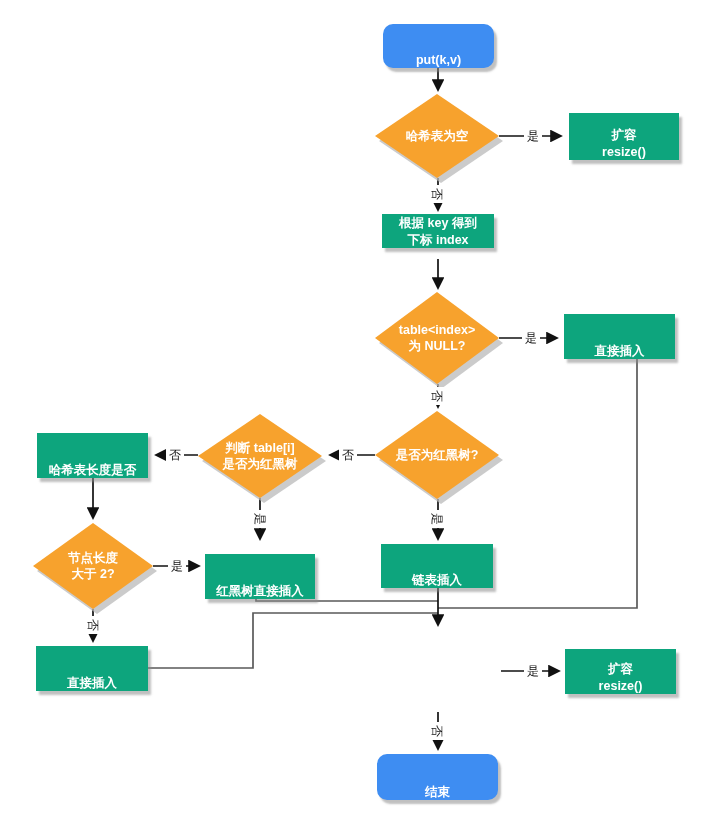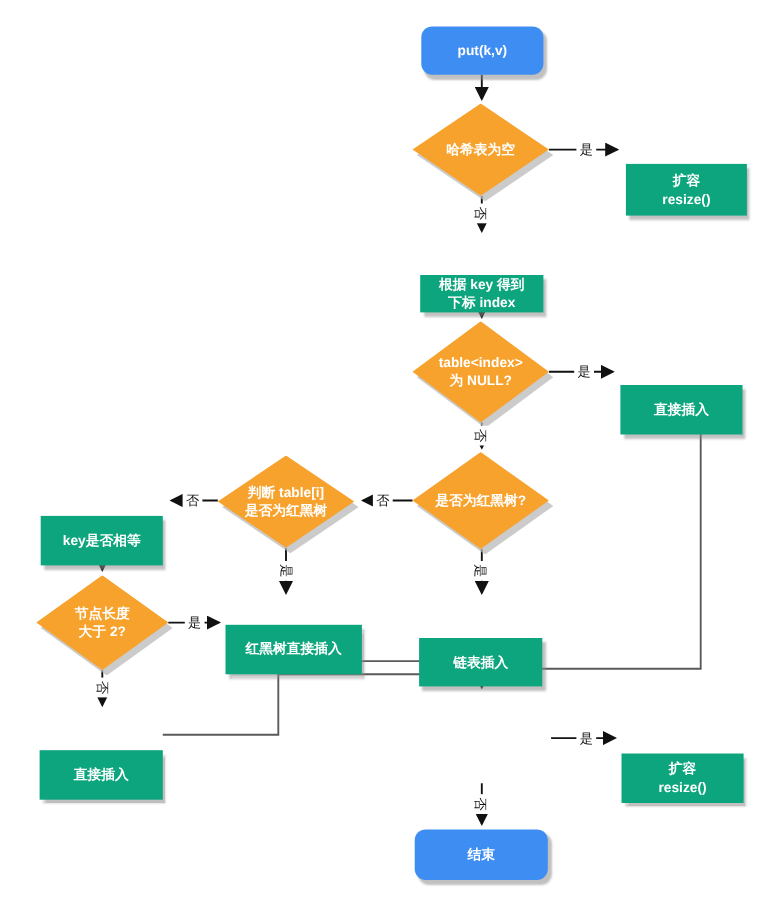--- a/index.html
+++ b/index.html
@@ -1,28 +1,28 @@
 <!DOCTYPE html>
 <html style="--terminal: #3E8DF2; --process: #0DA57D; --decision: #F7A22D; --shape_text: #ffffff; --edge_label: #111111; --arrow_line: #111111; --route_line: #5a5a5a;"><head>
 <meta charset="utf-8">
 <style>
   html,body{margin:0;padding:0;background:#ffffff;}
   body{width:704px;height:824px;position:relative;overflow:hidden;
        font-family:"Liberation Sans","DejaVu Sans",sans-serif;}
   .canvas{position:absolute;left:0;top:0;width:704px;height:824px;background:#ffffff;}
   svg.wires{position:absolute;left:0;top:0;width:704px;height:824px;z-index:1;}
 
-  .node{position:absolute;z-index:2;display:flex;align-items:center;justify-content:center;
+  .node{position:absolute;z-index:2;display:flex;align-items:flex-end;justify-content:center;
         text-align:center;color:#ffffff;font-weight:bold;font-size:12.5px;line-height:1.32;}
   .node .lbl{white-space:pre-line;}
 
   .terminal{background:var(--terminal,#3E8DF2);border-radius:10px;
             box-shadow:3px 4px 2px rgba(140,140,140,.55);}
   .process{background:var(--process,#0DA57D);
-           box-shadow:3px 4px 2px rgba(140,140,140,.55);margin-top:36px;}
+           box-shadow:3px 4px 2px rgba(140,140,140,.55);}
 
   .dwrap{position:absolute;z-index:2;}
   .dshadow,.dbody{position:absolute;left:0;top:0;width:100%;height:100%;
         clip-path:polygon(50% 0,100% 50%,50% 100%,0 50%);}
   .dshadow{transform:translate(4px,5px);background:#b9b9b9;opacity:.75;}
   .dbody{background:var(--decision,#F7A22D);}
   .dlabel{position:absolute;left:0;top:0;width:100%;height:100%;display:flex;
           align-items:center;justify-content:center;text-align:center;color:#fff;
           font-weight:bold;font-size:12.5px;line-height:1.32;white-space:pre-line;}
 
@@ -81,23 +81,23 @@
 resize()</span>
   </div>
   <div class="node process" style="left:382px;top:214px;width:112px;height:34px">
     <span class="lbl">根据 key 得到
 下标 index</span>
   </div>
   <div class="node process" style="left:564px;top:314px;width:111px;height:45px">
     <span class="lbl">直接插入</span>
   </div>
   <div class="node process" style="left:37px;top:433px;width:111px;height:45px">
-    <span class="lbl">key是否相等</span>
+    <span class="lbl">哈希表长度是否</span>
   </div>
-  <div class="node process" style="left:205px;top:532px;width:124px;height:45px">
+  <div class="node process" style="left:205px;top:554px;width:110px;height:45px">
     <span class="lbl">红黑树直接插入</span>
   </div>
   <div class="node process" style="left:381px;top:544px;width:112px;height:44px">
     <span class="lbl">链表插入</span>
   </div>
   <div class="node process" style="left:36px;top:646px;width:112px;height:45px">
     <span class="lbl">直接插入</span>
   </div>
   <div class="node process" style="left:565px;top:649px;width:111px;height:45px">
     <span class="lbl">扩容

